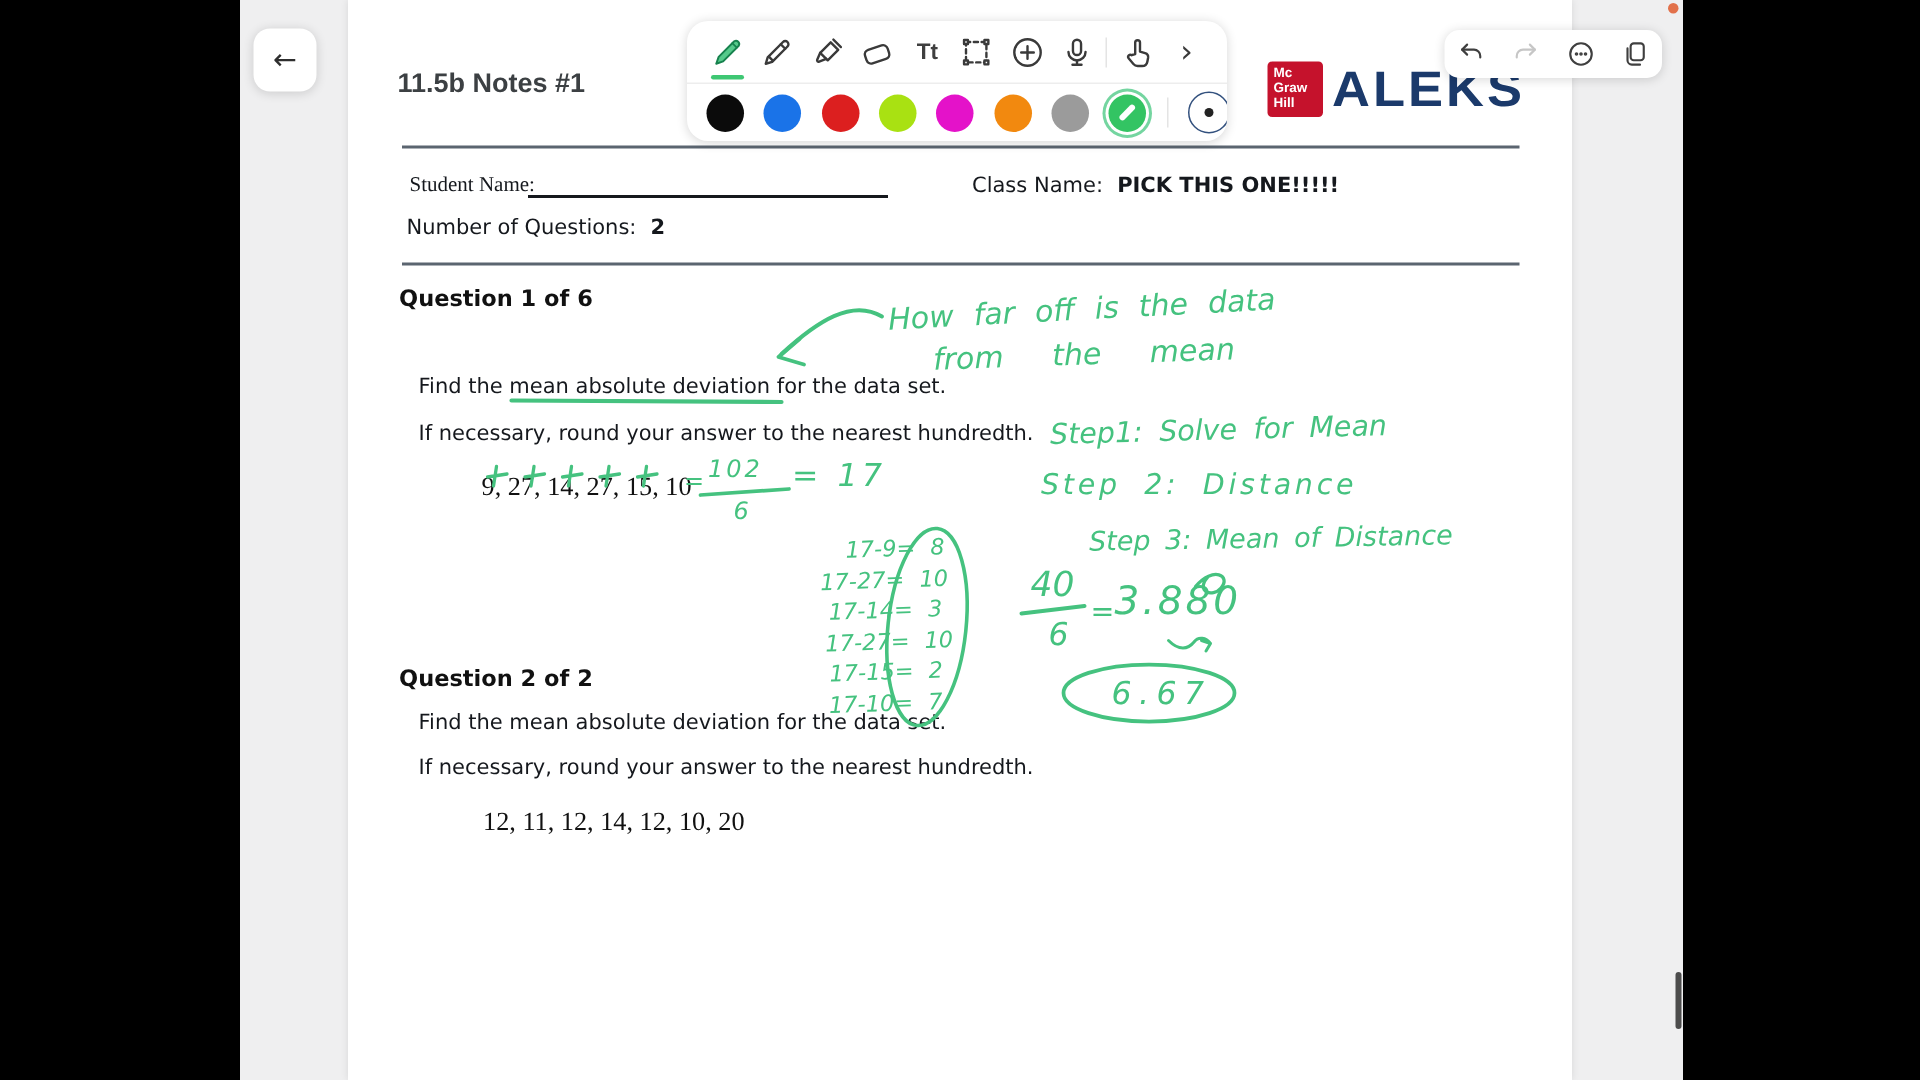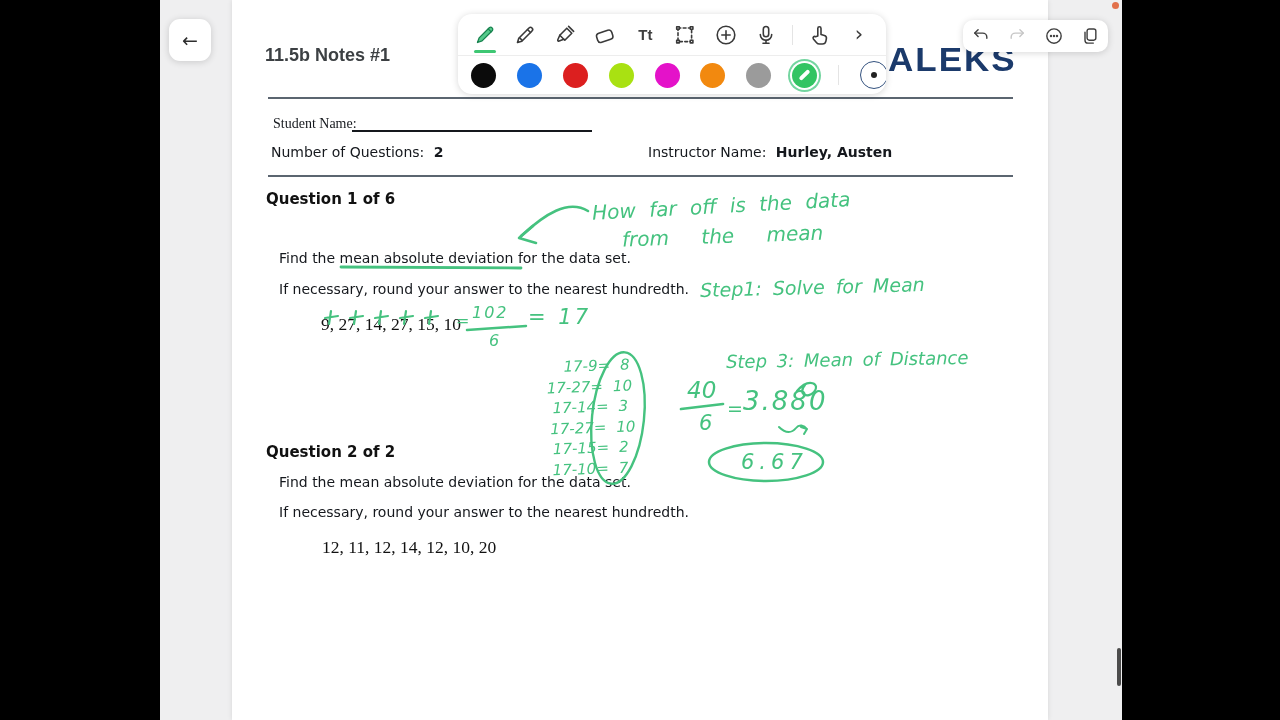--- a/index.html
+++ b/index.html
@@ -12,21 +12,21 @@
   .page{position:absolute;left:232px;top:0;width:816px;height:720px;background:#fff;
         box-shadow:0 0 5px rgba(0,0,0,.10);}
   .card{background:#fff;border-radius:12px;box-shadow:0 1px 7px rgba(0,0,0,.16);}
   
   .back-btn{left:169px;top:19px;width:42px;height:42px;border-radius:11px;display:flex;
             align-items:center;justify-content:center;font-size:19px;color:#2e2e2e;cursor:pointer;}
   
   .note-title{left:265px;top:45px;font-family:"Liberation Sans",sans-serif;font-size:18px;
               font-weight:600;color:#3c4043;}
   
-  .toolbar{left:458px;top:14px;width:428px;height:80px;border-radius:14px;overflow:hidden;z-index:20;}
+  .toolbar{left:458px;top:14px;width:360px;height:80px;border-radius:14px;overflow:hidden;z-index:20;}
   .tb-row1{display:flex;align-items:center;justify-content:space-between;height:41px;
            padding:0 13px;border-bottom:1px solid #ededed;}
   .tb-row2{display:flex;align-items:center;justify-content:space-between;height:38px;padding:0 13px;}
   .tool{width:28px;height:28px;display:flex;align-items:center;justify-content:center;
         position:relative;cursor:pointer;}
   .tool svg{width:24px;height:24px;stroke:#3a3a3a;fill:none;stroke-width:1.6;
             stroke-linecap:round;stroke-linejoin:round;}
   .sel-underline{position:absolute;left:3px;bottom:-4px;width:22px;height:3px;border-radius:2px;
                  background:#3ec773;}
   .vdiv{width:1px;height:20px;background:#e4e4e4;}
@@ -207,27 +207,27 @@
   </div>
 
   <div class="abs rec-dot"></div>
   <div class="abs scroll-thumb"></div>
 
   <div class="abs rule" style="left:268px;top:97px;width:745px;"></div>
   <div class="abs doc" style="left:273px;top:116px;font-family:Liberation Serif, serif;">
     <span class="lbl">Student Name:</span>
   </div>
   <div class="abs name-line"></div>
+  <div class="abs doc" style="left:648px;top:116px;">
+    <span class="lbl">Class Name:</span>
+    <span class="b">PICK THIS ONE!!!!!</span>
+  </div>
   <div class="abs doc" style="left:271px;top:144px;">
     <span class="lbl">Number of Questions:</span>
     <span class="b">2</span>
-  </div>
-  <div class="abs doc" style="left:648px;top:144px;">
-    <span class="lbl">Instructor Name:</span>
-    <span class="b">Hurley, Austen</span>
   </div>
   <div class="abs rule" style="left:268px;top:175px;width:745px;"></div>
 
   <div class="abs qhead" style="left:266px;top:190px;">Question 1 of 6</div>
   <div class="abs doc" style="left:279px;top:250px;">Find the mean absolute deviation for the data set.</div>
   <div class="abs doc" style="left:279px;top:281px;">If necessary, round your answer to the nearest hundredth.</div>
   <div class="abs dataset" style="left:321px;top:314px;">9, 27, 14, 27, 15, 10</div>
 
   <div class="abs qhead" style="left:266px;top:415px;margin-top:28px;">Question 2 of 2</div>
   <div class="abs doc" style="left:279px;top:474px;">Find the mean absolute deviation for the data set.</div>
@@ -249,20 +249,21 @@
     <ellipse cx="618" cy="418" rx="26" ry="66" transform="rotate(6 618 418)" stroke-width="2.4"></ellipse>
     <line x1="681" y1="409" x2="723" y2="404" stroke-width="2.7"></line>
     <path d="M797 391 c 12 -14 24 -7 17 1 c -6 7 -17 2 -9 -7" stroke-width="2.2"></path>
     <path d="M779 427 c 7 7 13 6 17 1 c 3 -4 8 -3 11 1 m -6 -2 l 6 2 l -3 5" stroke-width="2"></path>
     <ellipse cx="766" cy="462" rx="57" ry="19" stroke-width="2.5"></ellipse>
   </svg>
 
   <div class="abs hw" style="left:592px;top:194px;font-size:20px;word-spacing:7px;transform:rotate(-3deg);">How far off is the data</div>
   <div class="abs hw" style="left:622px;top:224px;font-size:20px;word-spacing:26px;transform:rotate(-2deg);">from the mean</div>
   <div class="abs hw" style="left:700px;top:276px;font-size:19px;word-spacing:5px;transform:rotate(-1.5deg);">Step1: Solve for Mean</div>
+  <div class="abs hw" style="left:694px;top:312px;font-size:19px;letter-spacing:2.5px;word-spacing:7px;">Step 2: Distance</div>
   <div class="abs hw" style="left:726px;top:349px;font-size:18px;word-spacing:4px;transform:rotate(-1deg);">Step 3: Mean of Distance</div>
 
   <div class="abs hw" style="left:456px;top:311px;font-size:16px;">=</div>
   <div class="abs hw" style="left:472px;top:303px;font-size:16px;letter-spacing:2px;">102</div>
   <div class="abs hw" style="left:489px;top:331px;font-size:16px;">6</div>
   <div class="abs hw" style="left:528px;top:305px;font-size:21px;letter-spacing:3px;">= 17</div>
 
   <div class="abs diffs">
     <div class="diff-row">
         <span class="hw expr">17-9=</span>

